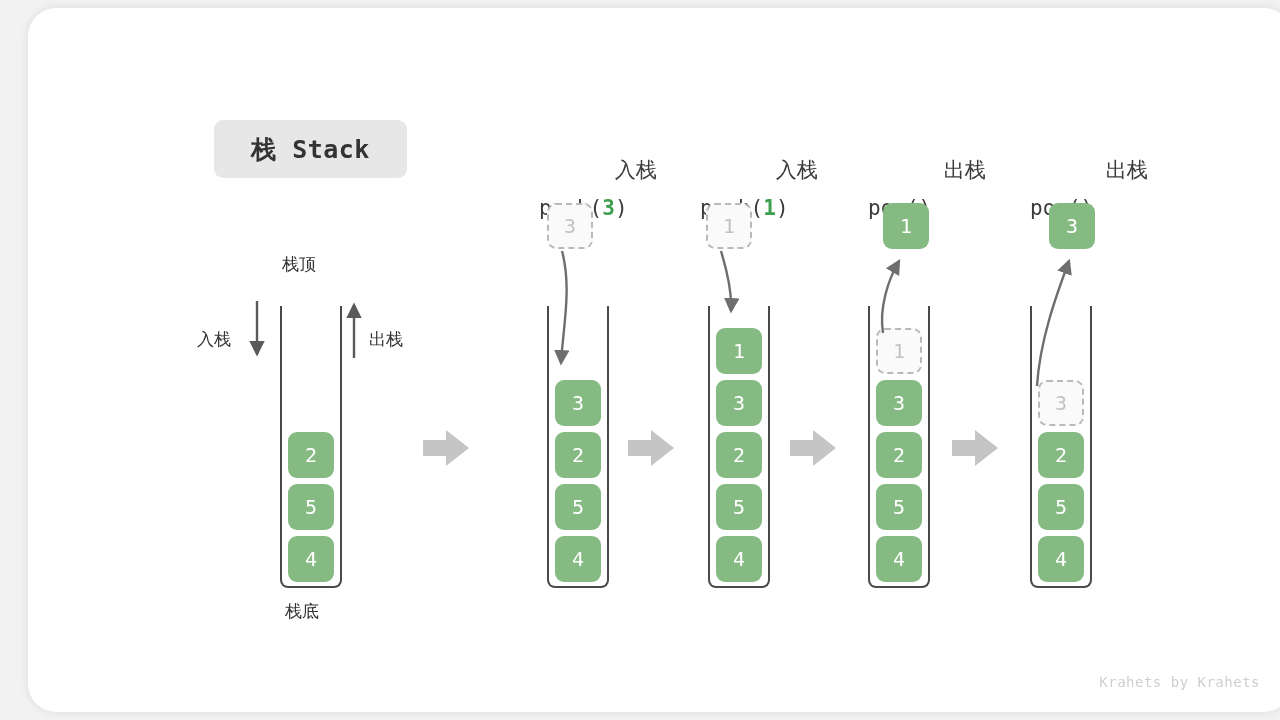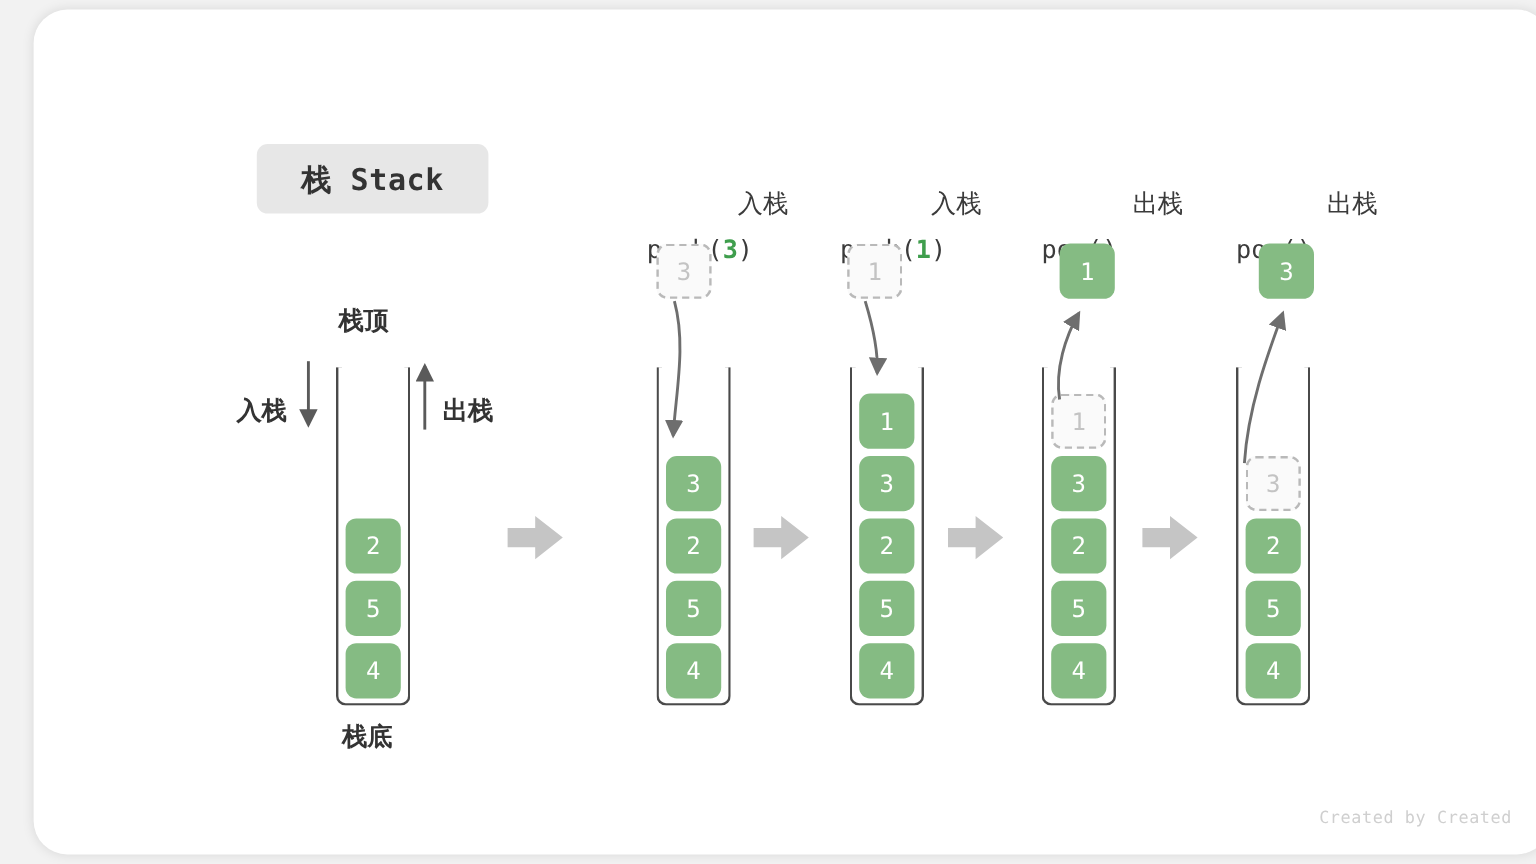--- a/index.html
+++ b/index.html
@@ -79,22 +79,22 @@
   }
   .ebox.ghost {
     background: #fafafa;
     color: #c3c3c3;
     border: 2px dashed #b9b9b9;
   }
 
   
   .cjk-label {
     font-family: "DejaVu Sans", sans-serif;
-    font-weight: 700;
-    font-size: 21px;
+    font-weight: 400;
+    font-size: 17px;
     color: #333333;
     white-space: nowrap;
   }
 
   
   #watermark {
     right: 32px; bottom: 22px;
     font-family: "DejaVu Sans Mono", monospace;
     font-size: 14px;
     color: #cfcfcf;
@@ -233,15 +233,15 @@
 
     <path d="M534,243 C544,280 535,320 533,355" fill="none" stroke="#6e6e6e" stroke-width="2.4" marker-end="url(#mk-dark)"></path>
 
     <path d="M693,243 C700,266 704,285 703,303" fill="none" stroke="#6e6e6e" stroke-width="2.4" marker-end="url(#mk-dark)"></path>
 
     <path d="M855,325 C851,300 860,272 871,253" fill="none" stroke="#6e6e6e" stroke-width="2.4" marker-end="url(#mk-dark)"></path>
 
     <path d="M1009,378 C1012,330 1030,283 1041,253" fill="none" stroke="#6e6e6e" stroke-width="2.4" marker-end="url(#mk-dark)"></path>
   </svg>
 
-  <div class="abs" id="watermark">Created by Created</div>
+  <div class="abs" id="watermark">Krahets by Krahets</div>
 
 </div>
 
 </body></html>

